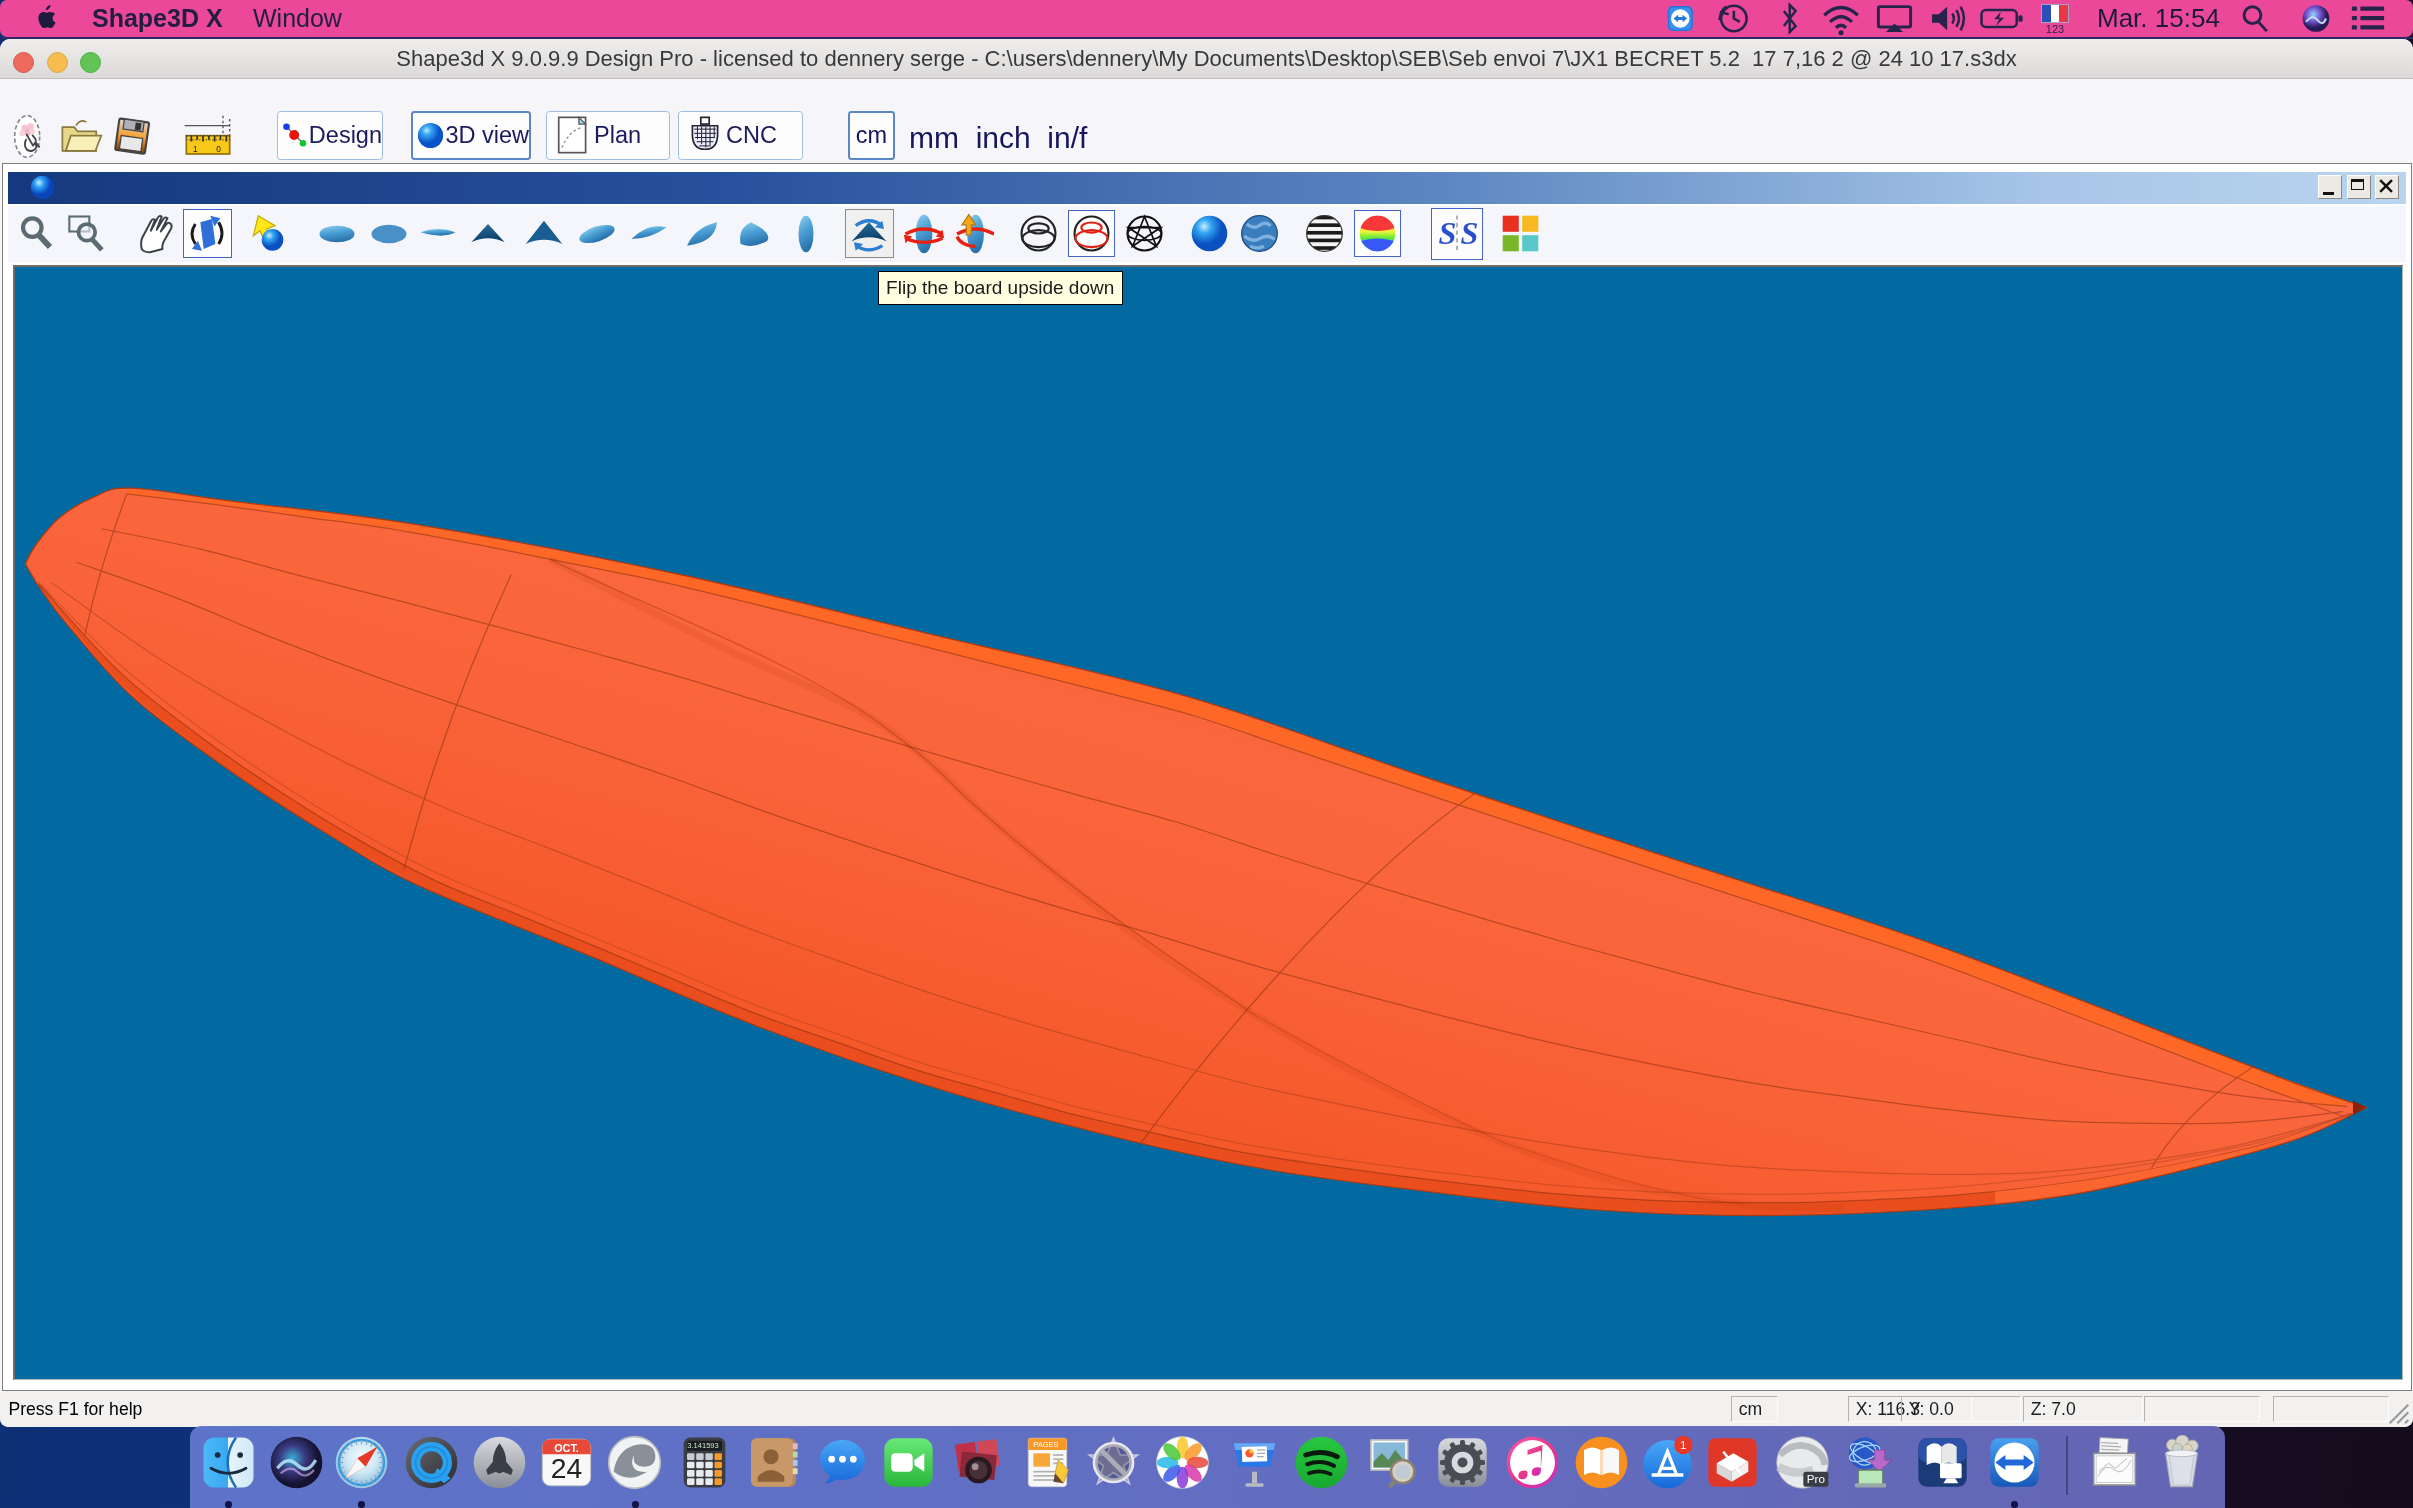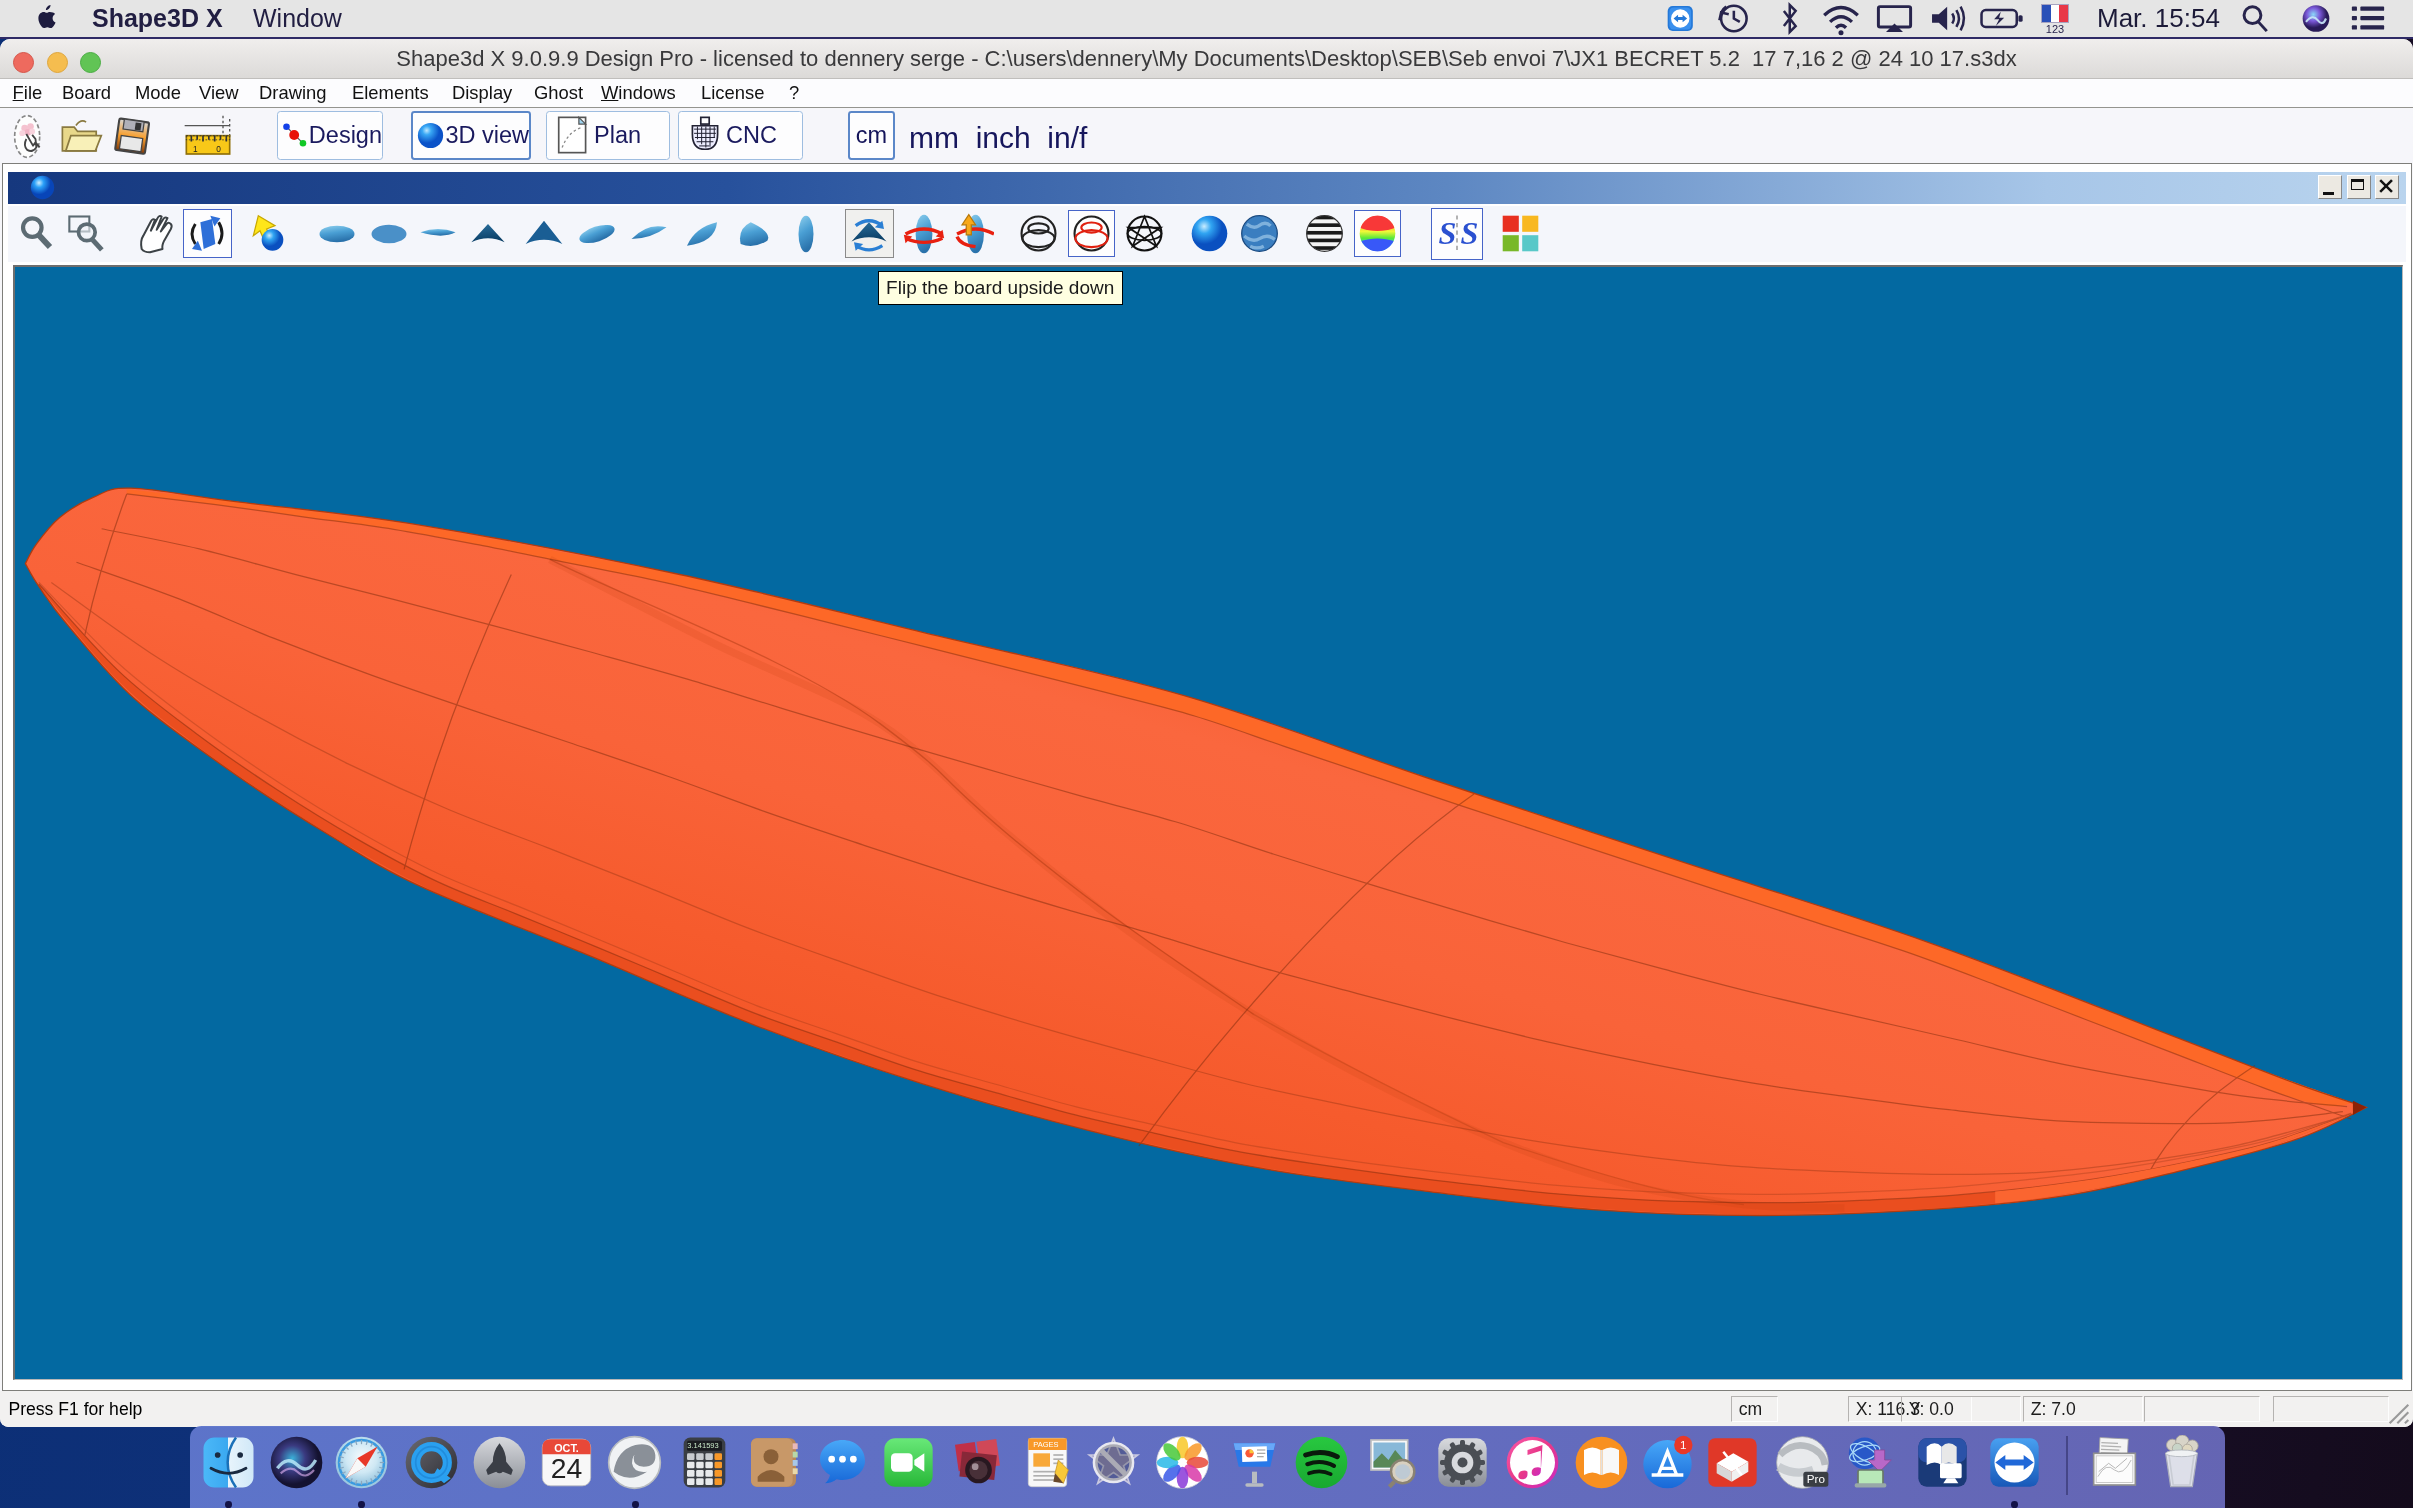--- a/index.html
+++ b/index.html
@@ -1,20 +1,20 @@
 <!DOCTYPE html>
 <html style="font-size:13.4px"><head><meta charset="utf-8">
 <style>
 * { margin:0; padding:0; box-sizing:border-box; }
 html,body { width:2413px; height:1508px; overflow:hidden; font-family:"Liberation Sans", sans-serif; }
 body { position:relative; background:#0c2c6e; }
 .abs { position:absolute; }
 #wall { left:0; top:0; width:2413px; height:1508px;
   background: linear-gradient(100deg,#0b2f75 0%, #0e3078 18%, #132c6a 38%, #1b2a5e 55%, #1c204a 70%, #180f28 85%, #140b1c 100%); }
-#menubar { left:0; top:0; width:2413px; height:37px; background:#e5e5e5; color:#211e42; }
+#menubar { left:0; top:0; width:2413px; height:37px; background:#ec4899; color:#211e42;border-radius:7px; }
 #mbline { left:0; top:37px; width:2413px; height:1.7px; background:#2e2a66; }
 #appwin { left:0; top:39px; width:2413px; height:1388px; background:#f6f6f9; border-radius:10px 10px 8.4px 8.4px; }
 #titlebar { left:0; top:0; width:2413px; height:40px; background:linear-gradient(#f0eeed,#dcdad8); border-radius:10px 10px 0 0; border-bottom:0.8px solid #c0bebc; }
 .tl { position:absolute; top:12.6px; width:21px; height:21px; border-radius:50%; }
 #titletext { position:absolute; width:2413px; top:0; height:24px; text-align:center; line-height:40px; font-size:22px; color:#39393b; }
 #menurow { position:absolute; left:0; top:40px; width:2413px; height:28.5px; background:#fcfcfe; border-bottom:1.7px solid #94948f; font-size:18.4px; color:#111; }
 #menurow span { position:absolute; top:2.5px; }
 #toolbar1 { position:absolute; left:0; top:70px; width:2413px; height:54px; background:#f6f6fa; }
 .tbtn { position:absolute; top:1.7px; height:49px; border:1.7px solid #9ebde0; border-radius:3.4px; background:#fdfdfe; font-size:23.5px; color:#1a1a5e; display:flex; align-items:center; white-space:nowrap; }
 #child { position:absolute; left:1.7px; top:124px; width:2410px; height:1228px; background:#fff; border:1.7px solid #7e7e7a; }
@@ -30,33 +30,20 @@
 .mi { position:absolute; top:0; height:37px; display:flex; align-items:center; }
 </style></head>
 <body>
 <div id="wall" class="abs"></div>
 <div id="appwin" class="abs">
 <div id="titlebar">
 <div id="titletext">Shape3d X 9.0.9.9 Design Pro - licensed to dennery serge - C:\users\dennery\My Documents\Desktop\SEB\Seb envoi 7\JX1 BECRET 5.2&nbsp; 17 7,16 2 @ 24 10 17.s3dx</div>
 <div class="tl" style="left:13.4px; background:#ee6a5e; border:0.8px solid #d5554a;"></div>
 <div class="tl" style="left:47px; background:#f5bd4f; border:0.8px solid #dfa63c;"></div>
 <div class="tl" style="left:80px; background:#61c455; border:0.8px solid #4aad43;"></div>
-</div>
-<div id="menurow">
-<span style="left:12.6px;"><u>F</u>ile</span>
-      <span style="left:62px;">Board</span>
-      <span style="left:135px;">Mode</span>
-      <span style="left:199px;">View</span>
-      <span style="left:259px;">Drawing</span>
-      <span style="left:352px;">Elements</span>
-      <span style="left:452px;">Display</span>
-      <span style="left:534px;">Ghost</span>
-      <span style="left:601px;"><u>W</u>indows</span>
-      <span style="left:701px;">License</span>
-      <span style="left:789px;">?</span>
 </div>
 <div id="toolbar1">
 
 <svg style="position:absolute;left:8.4px;top:5px;" width="40" height="45" viewBox="0 0 48 54">
         <ellipse cx="23" cy="27" rx="15" ry="25" fill="#fdfdfd" stroke="#888" stroke-width="2" stroke-dasharray="5,3"></ellipse>
         <g opacity="0.85">
           <circle cx="20" cy="17" r="4" fill="#f4b8c8"></circle>
           <circle cx="27" cy="15" r="4" fill="#f4b8c8"></circle>
           <circle cx="24" cy="22" r="4" fill="#f0a8bc"></circle>
           <circle cx="17" cy="23" r="3.5" fill="#f8ccd8"></circle>

